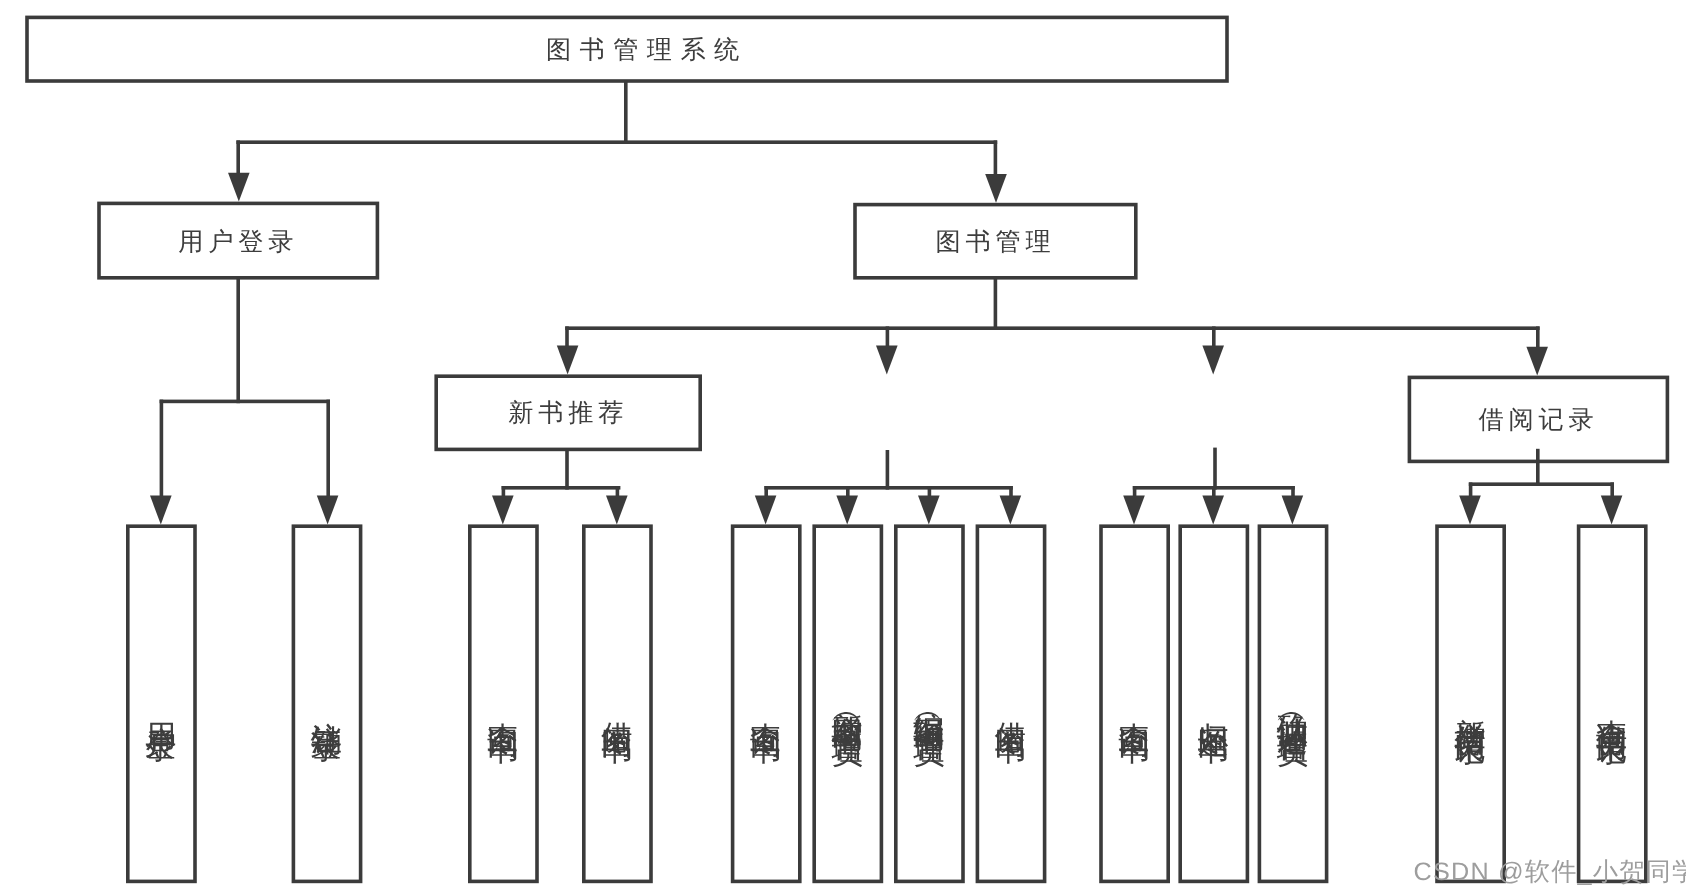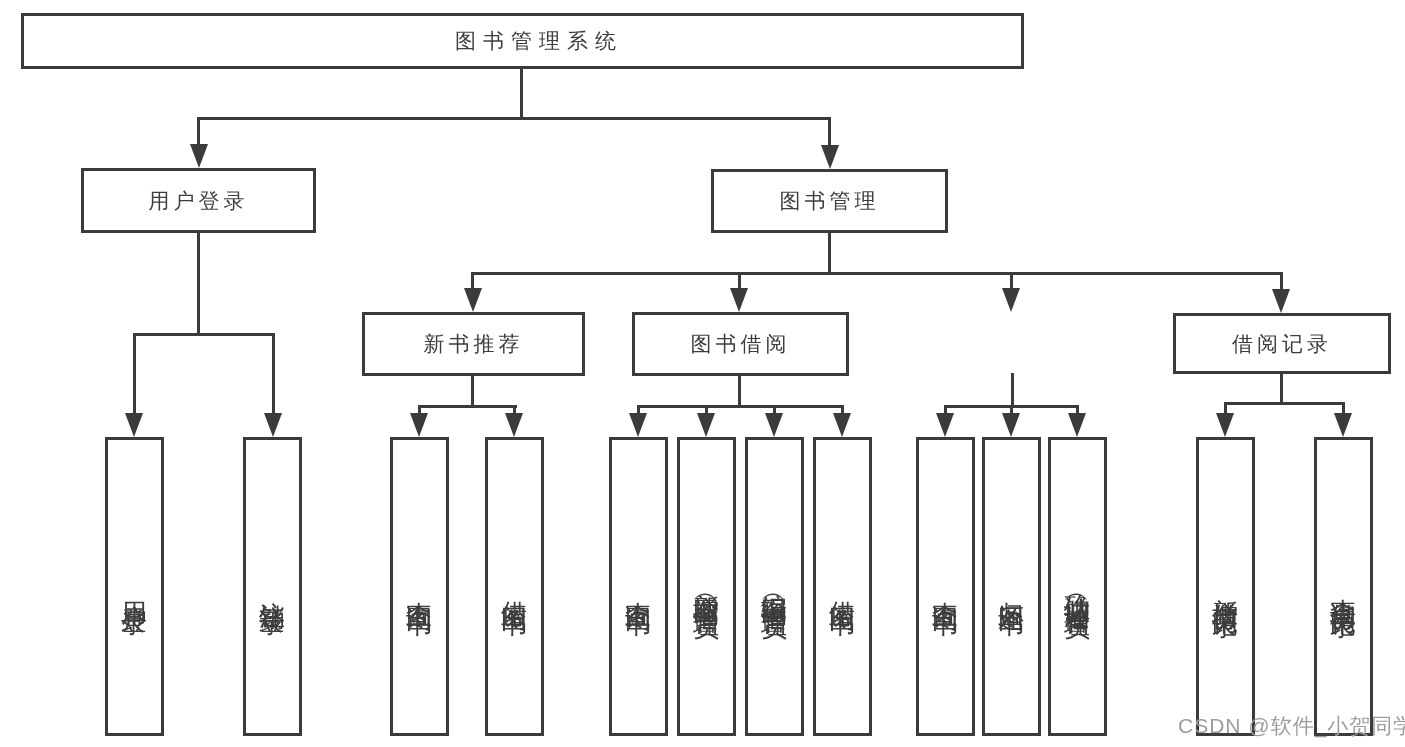--- a/index.html
+++ b/index.html
@@ -44,24 +44,21 @@
   <div class="nd" style="left:81px;top:168px;width:235px;height:65px">
     <span>用户登录</span>
   </div>
   <div class="nd" style="left:711px;top:169px;width:237px;height:64px">
     <span>图书管理</span>
   </div>
 
   <div class="nd" style="left:362px;top:312px;width:223px;height:64px">
     <span>新书推荐</span>
   </div>
-  <div class="nd" style="left:632px;top:312px;width:217px;height:64px">
-    <span>图书借阅</span>
-  </div>
-  <div class="nd" style="left:1173px;top:313px;width:218px;height:61px">
+  <div class="nd" style="left:1173px;top:313px;width:218px;height:73px">
     <span>借阅记录</span>
   </div>
 
   <div class="lf" style="left:105px;top:437px;width:59px;height:299px">
     <span class="vt">用户登录</span>
   </div>
   <div class="lf" style="left:243px;top:437px;width:59px;height:299px">
     <span class="vt">注销登录</span>
   </div>
   <div class="lf" style="left:390px;top:437px;width:59px;height:299px">

